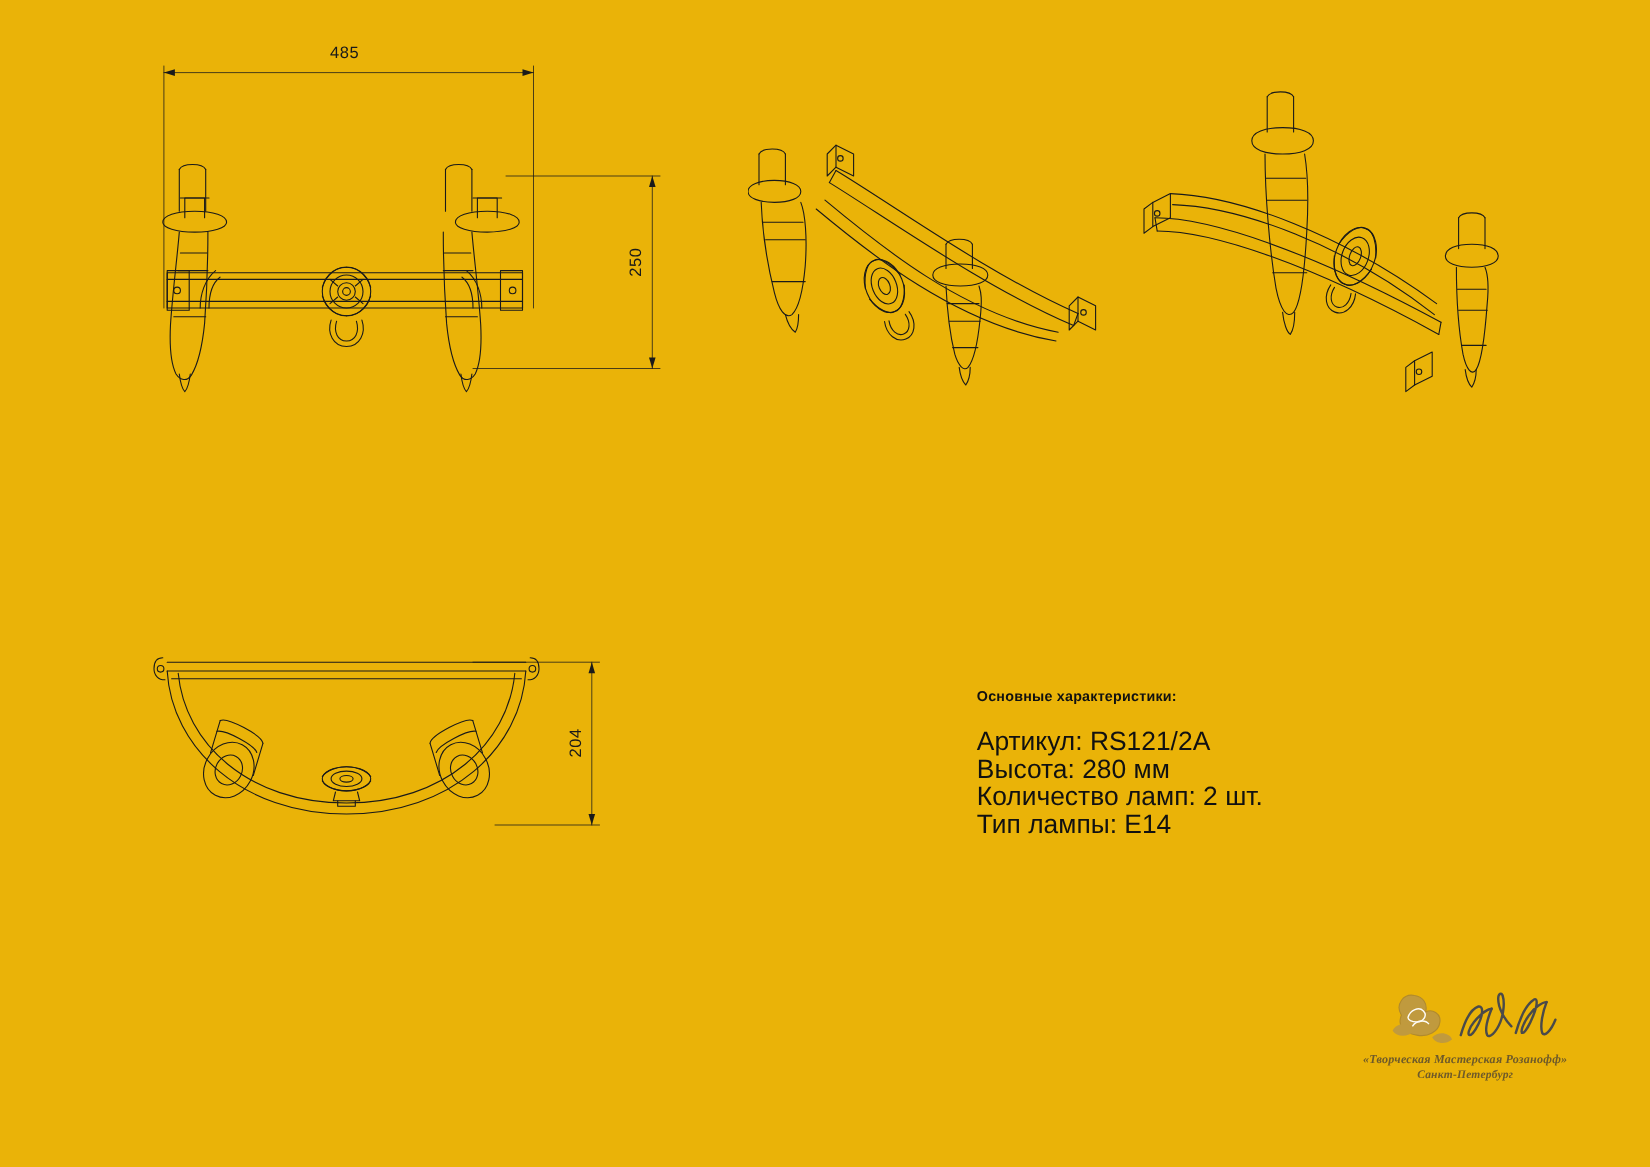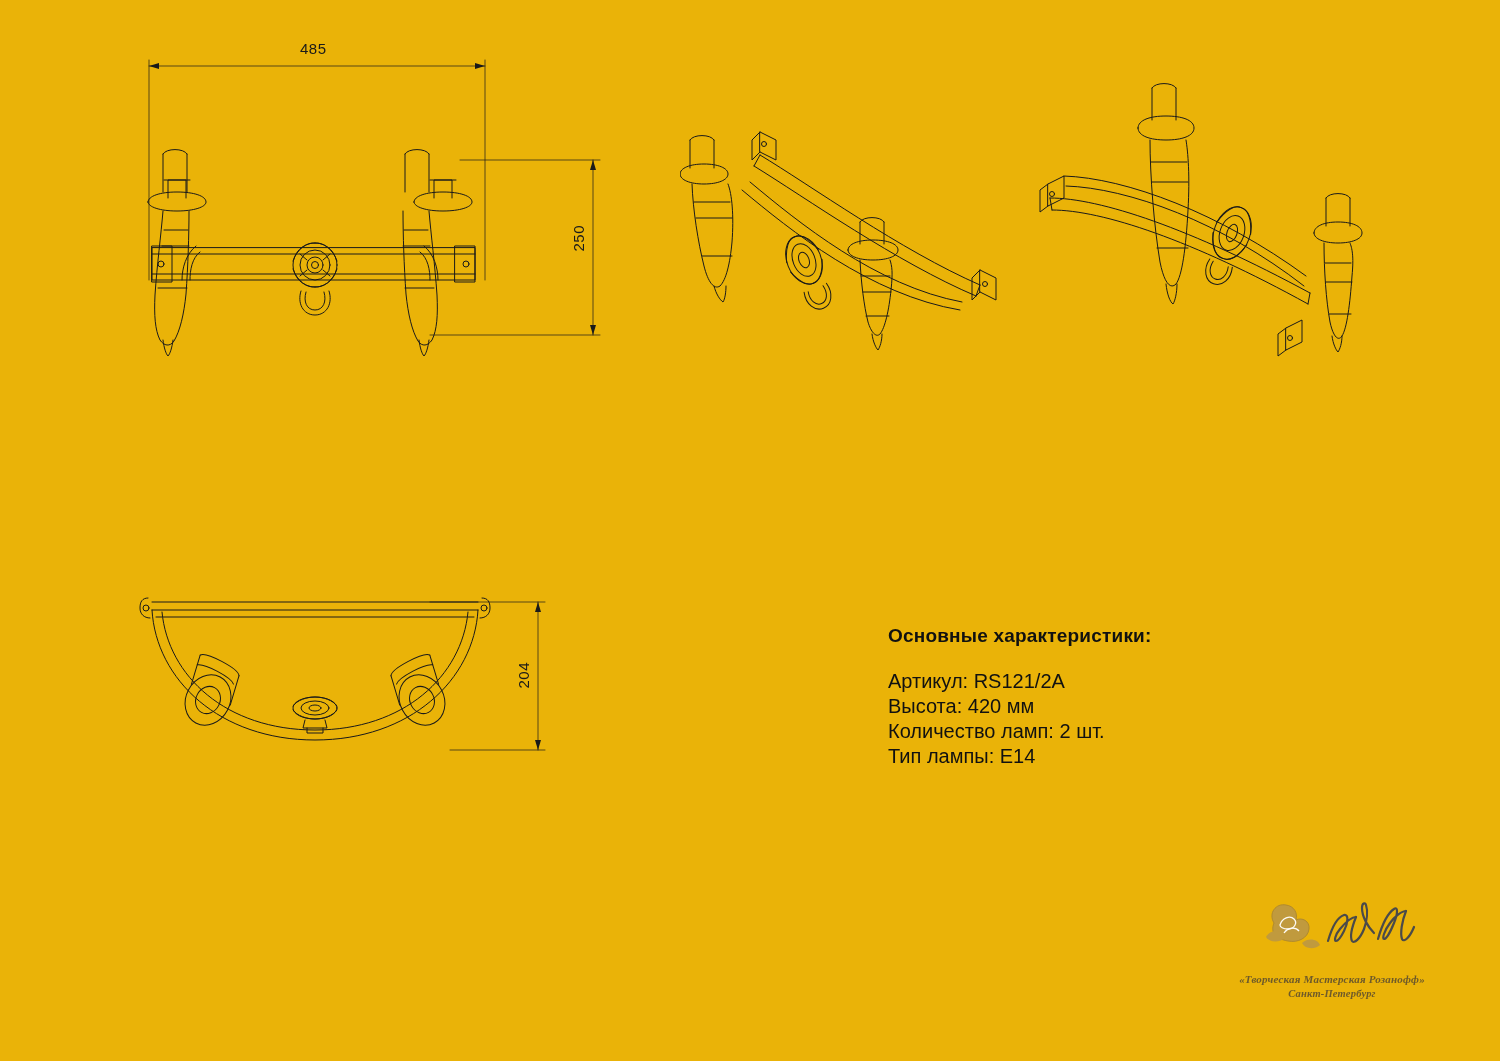--- a/index.html
+++ b/index.html
@@ -34,29 +34,29 @@
   }
   
   #spec-block {
     position: absolute;
     left: 888px;
     top: 625px;
     width: 540px;
   }
   #spec-title {
     font-family: "Liberation Sans", sans-serif;
-    font-size: 19px;
+    font-size: 13px;
     font-weight: bold;
     color: #111111;
     margin: 0 0 22px 0;
     letter-spacing: 0.2px;
   }
   .spec-line {
     font-family: "Liberation Sans", sans-serif;
-    font-size: 20px;
+    font-size: 24px;
     color: #111111;
     line-height: 25px;
     white-space: nowrap;
   }
   
   #logo-block {
     position: absolute;
     left: 1232px;
     top: 893px;
     width: 200px;
@@ -67,21 +67,21 @@
     height: 62px;
     width: 200px;
   }
   .logo-caption {
     font-family: "Liberation Serif", serif;
     font-style: italic;
     font-weight: bold;
     font-size: 11px;
     color: #6e5a2a;
     letter-spacing: 0.2px;
-    margin-top: 18px;
+    margin-top: 2px;
   }
   .logo-caption.small {
     font-size: 10.5px;
     margin-top: 3px;
     text-align: center;
   }
   svg { display: block; }
 </style>
 </head>
 <body>
@@ -328,21 +328,21 @@
           <path d="M-8,20 L-8,25 L8,25 L8,20"></path>
         </g>
       </g>
     </svg>
     <div class="dim-text vertical" style="left:385px; top:82px;">204</div>
   </div>
 
   <div id="spec-block">
     <div id="spec-title">Основные характеристики:</div>
     <div class="spec-line">Артикул: RS121/2A</div>
-    <div class="spec-line">Высота: 420 мм</div>
+    <div class="spec-line">Высота: 280 мм</div>
     <div class="spec-line">Количество ламп: 2 шт.</div>
     <div class="spec-line">Тип лампы: E14</div>
   </div>
 
   <div id="logo-block">
     <div id="logo-mark">
       <svg width="200" height="62" viewBox="0 0 200 62">
 
         <g fill="#c09a3e" stroke="#b08a2e" stroke-width="1">
           <path d="M42,30 C36,20 44,10 54,12 C62,13 66,20 64,27 C70,24 78,28 77,36 C76,45 66,50 56,48 C44,46 38,40 42,30 Z"></path>

